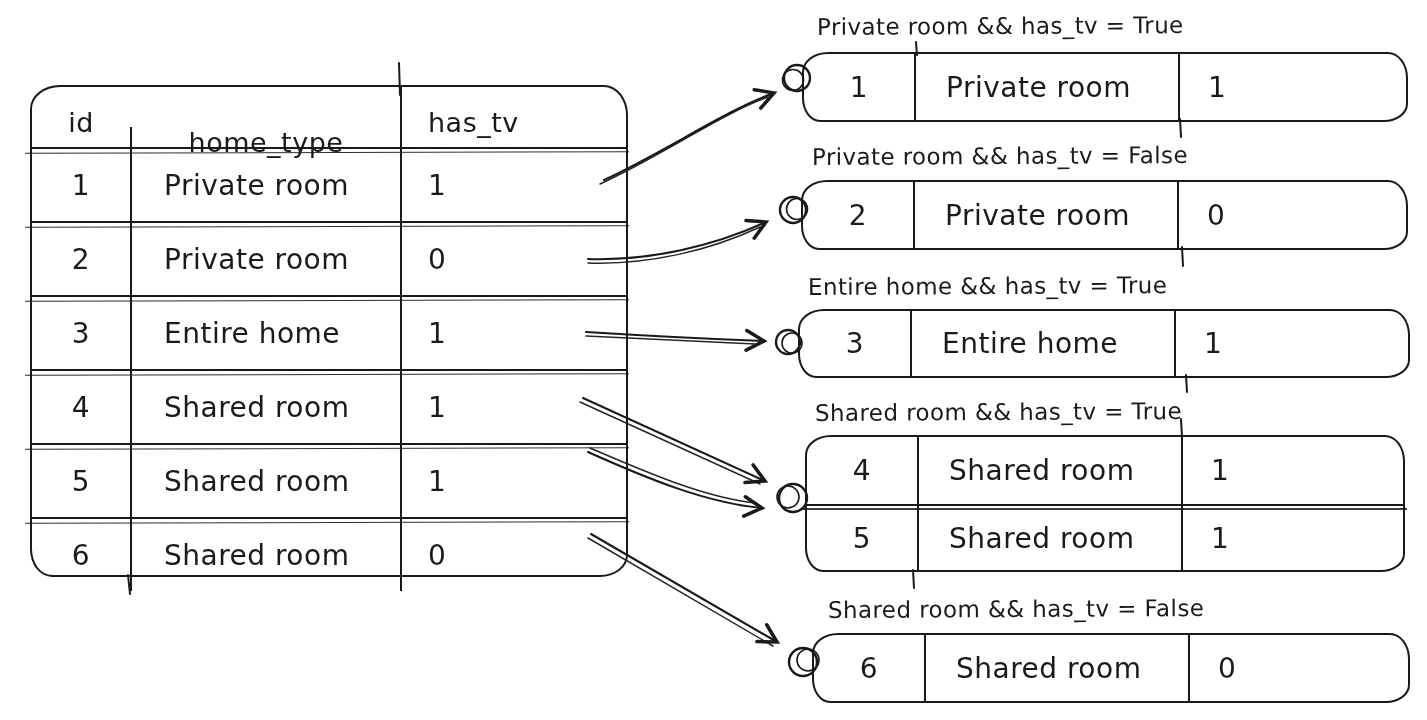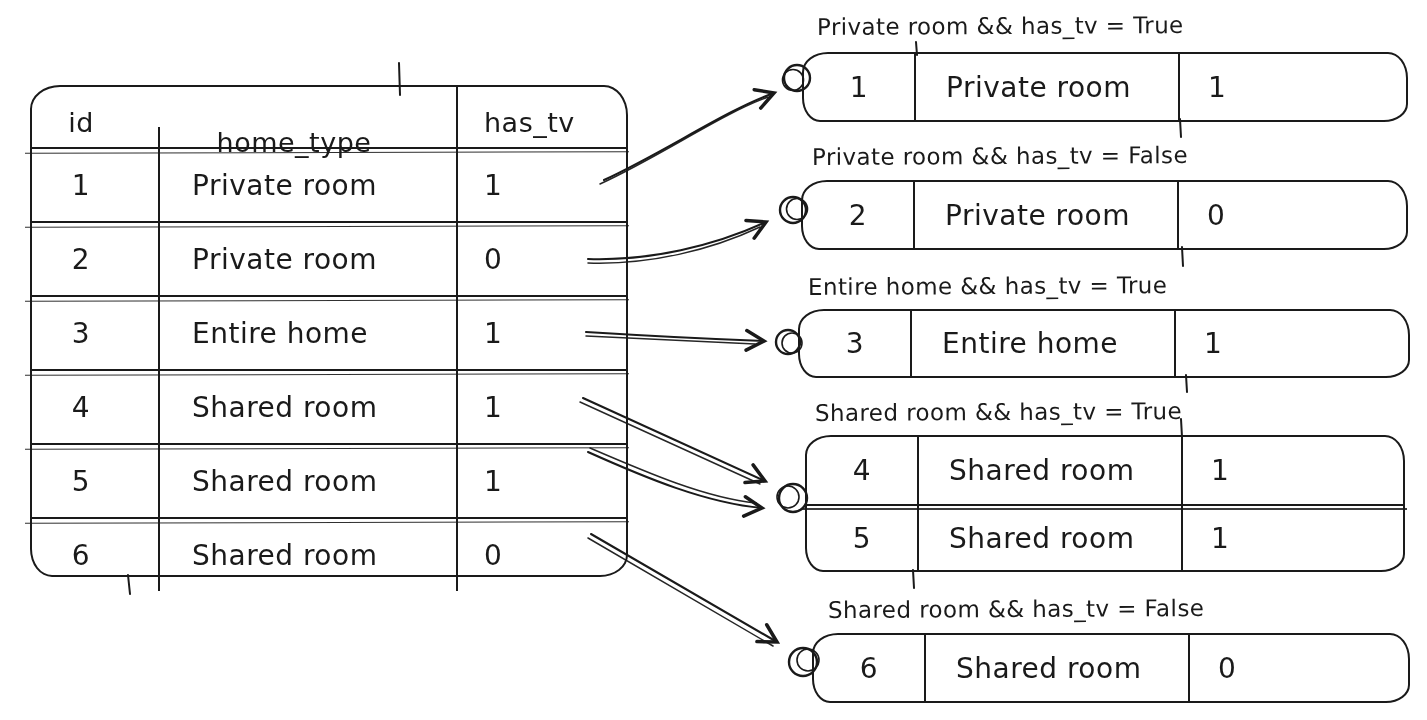--- a/index.html
+++ b/index.html
@@ -23,21 +23,20 @@
     box-sizing:border-box;
     border:2.6px solid var(--ink);
     border-radius:30px 24px 28px 22px / 24px 30px 22px 28px;
     background:var(--paper);
   }
   .srow{
     display:grid;
     grid-template-columns:98px 270px 1fr;
     position:relative;
     height:72px;
-    gap:28px;
   }
   .srow.shead{height:60px;}
   .srow.data{border-top:2.2px solid var(--ink);}
   .srow.data::before{       
     content:"";position:absolute;top:3px;left:-7px;
     width:calc(100% + 10px);height:1.4px;
     background:var(--ink);opacity:.9;
     transform:rotate(-0.12deg);
   }
   .sc{

